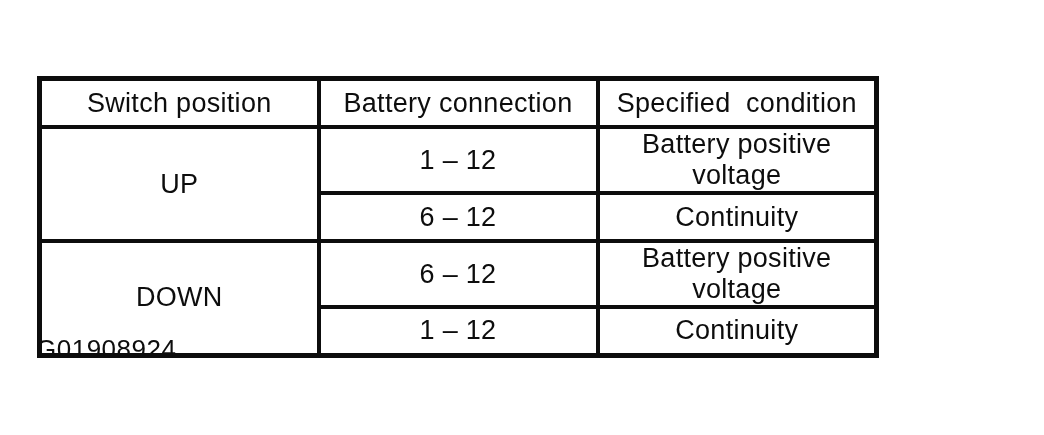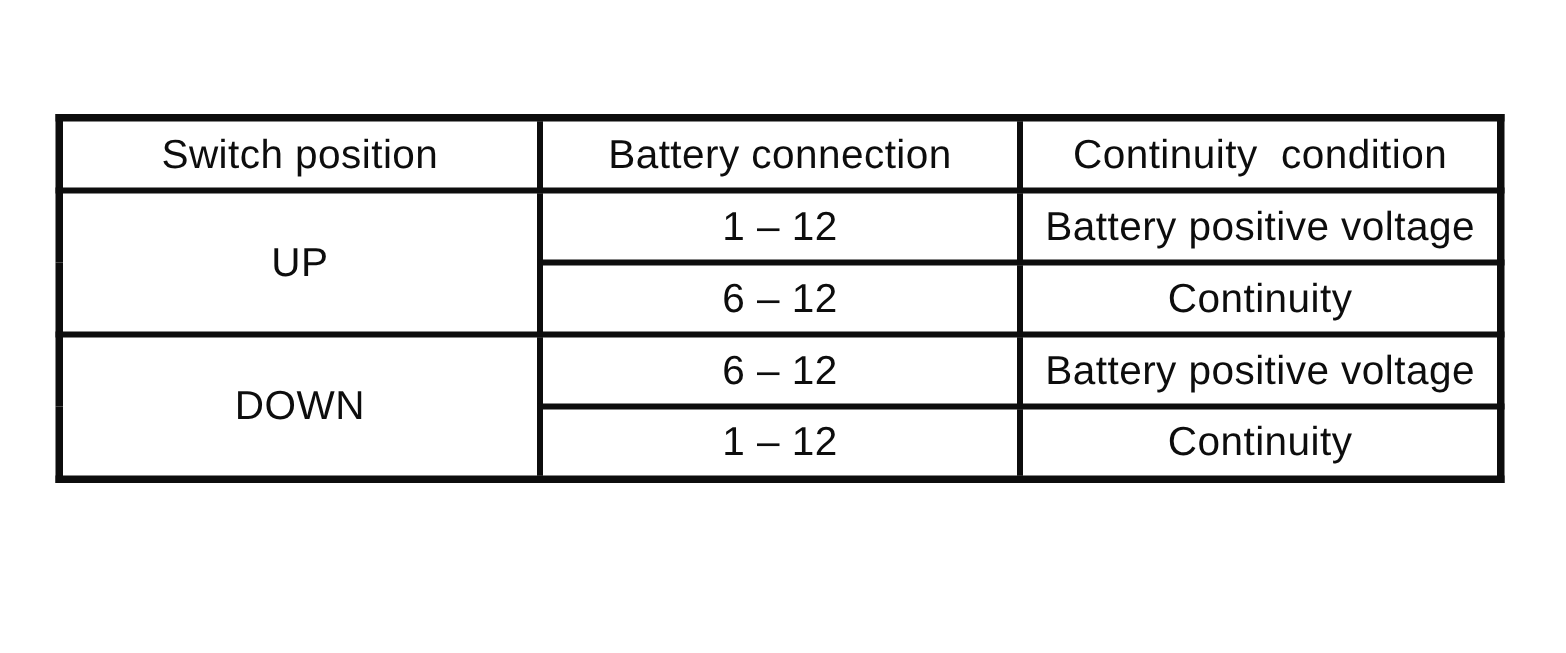--- a/index.html
+++ b/index.html
@@ -13,21 +13,21 @@
     height: 435px;
     background: #ffffff;
     font-family: "Liberation Sans", sans-serif;
     color: #0d0d0d;
     overflow: hidden;
   }
   table.spec-table {
     position: absolute;
     left: 37px;
     top: 76px;
-    width: 966px;
+    width: 842px;
     height: 239px;
     border-collapse: collapse;
     table-layout: fixed;
     border: 5px solid #0d0d0d;
   }
   .spec-table th,
   .spec-table td {
     border: 4px solid #0d0d0d;
     text-align: center;
     vertical-align: middle;
@@ -57,21 +57,21 @@
 </head>
 <body>
 
 <div class="page">
 
   <table class="spec-table">
     <thead>
       <tr>
         <th>Switch position</th>
         <th>Battery connection</th>
-        <th>Continuity  condition</th>
+        <th>Specified  condition</th>
       </tr>
     </thead>
     <tbody>
       <tr class="data-row">
         <td rowspan="2">UP</td>
         <td>1 – 12</td>
         <td>Battery positive voltage</td>
       </tr>
       <tr class="data-row">
         <td>6 – 12</td>
@@ -82,14 +82,15 @@
         <td>6 – 12</td>
         <td>Battery positive voltage</td>
       </tr>
       <tr class="data-row">
         <td>1 – 12</td>
         <td>Continuity</td>
       </tr>
     </tbody>
   </table>
 
+  <div class="figure-code">G01908924</div>
 
 </div>
 
 </body></html>

